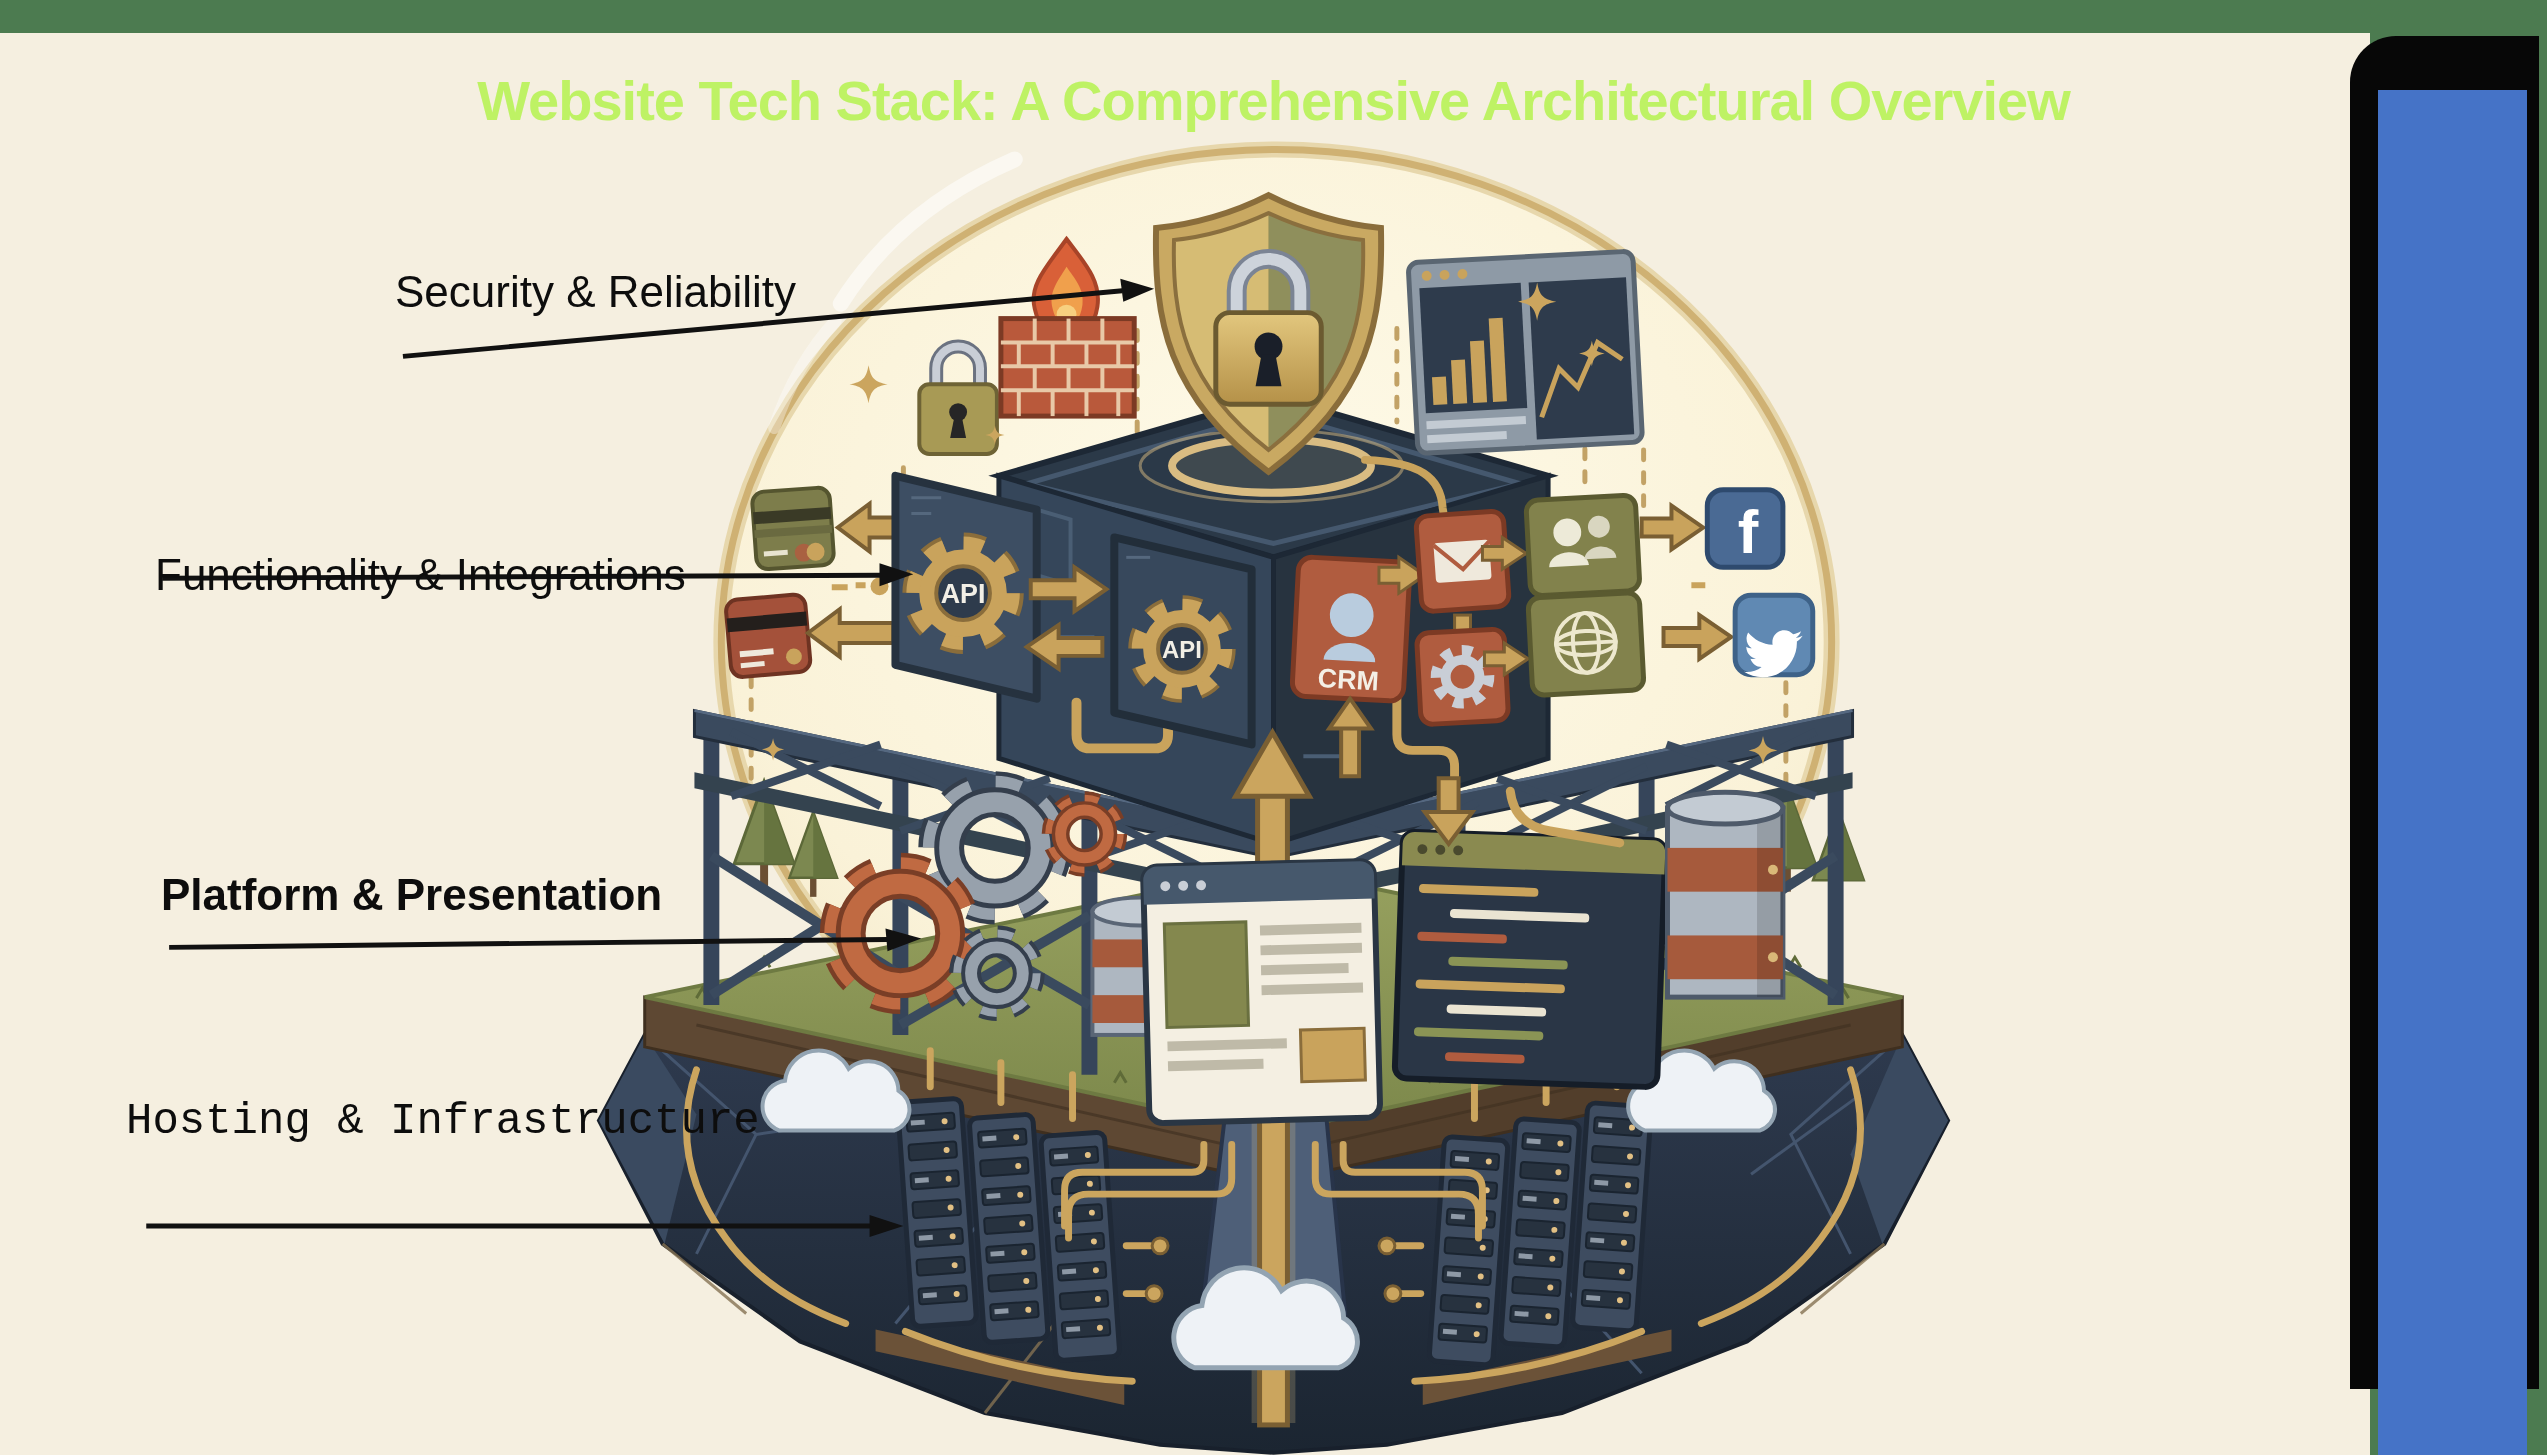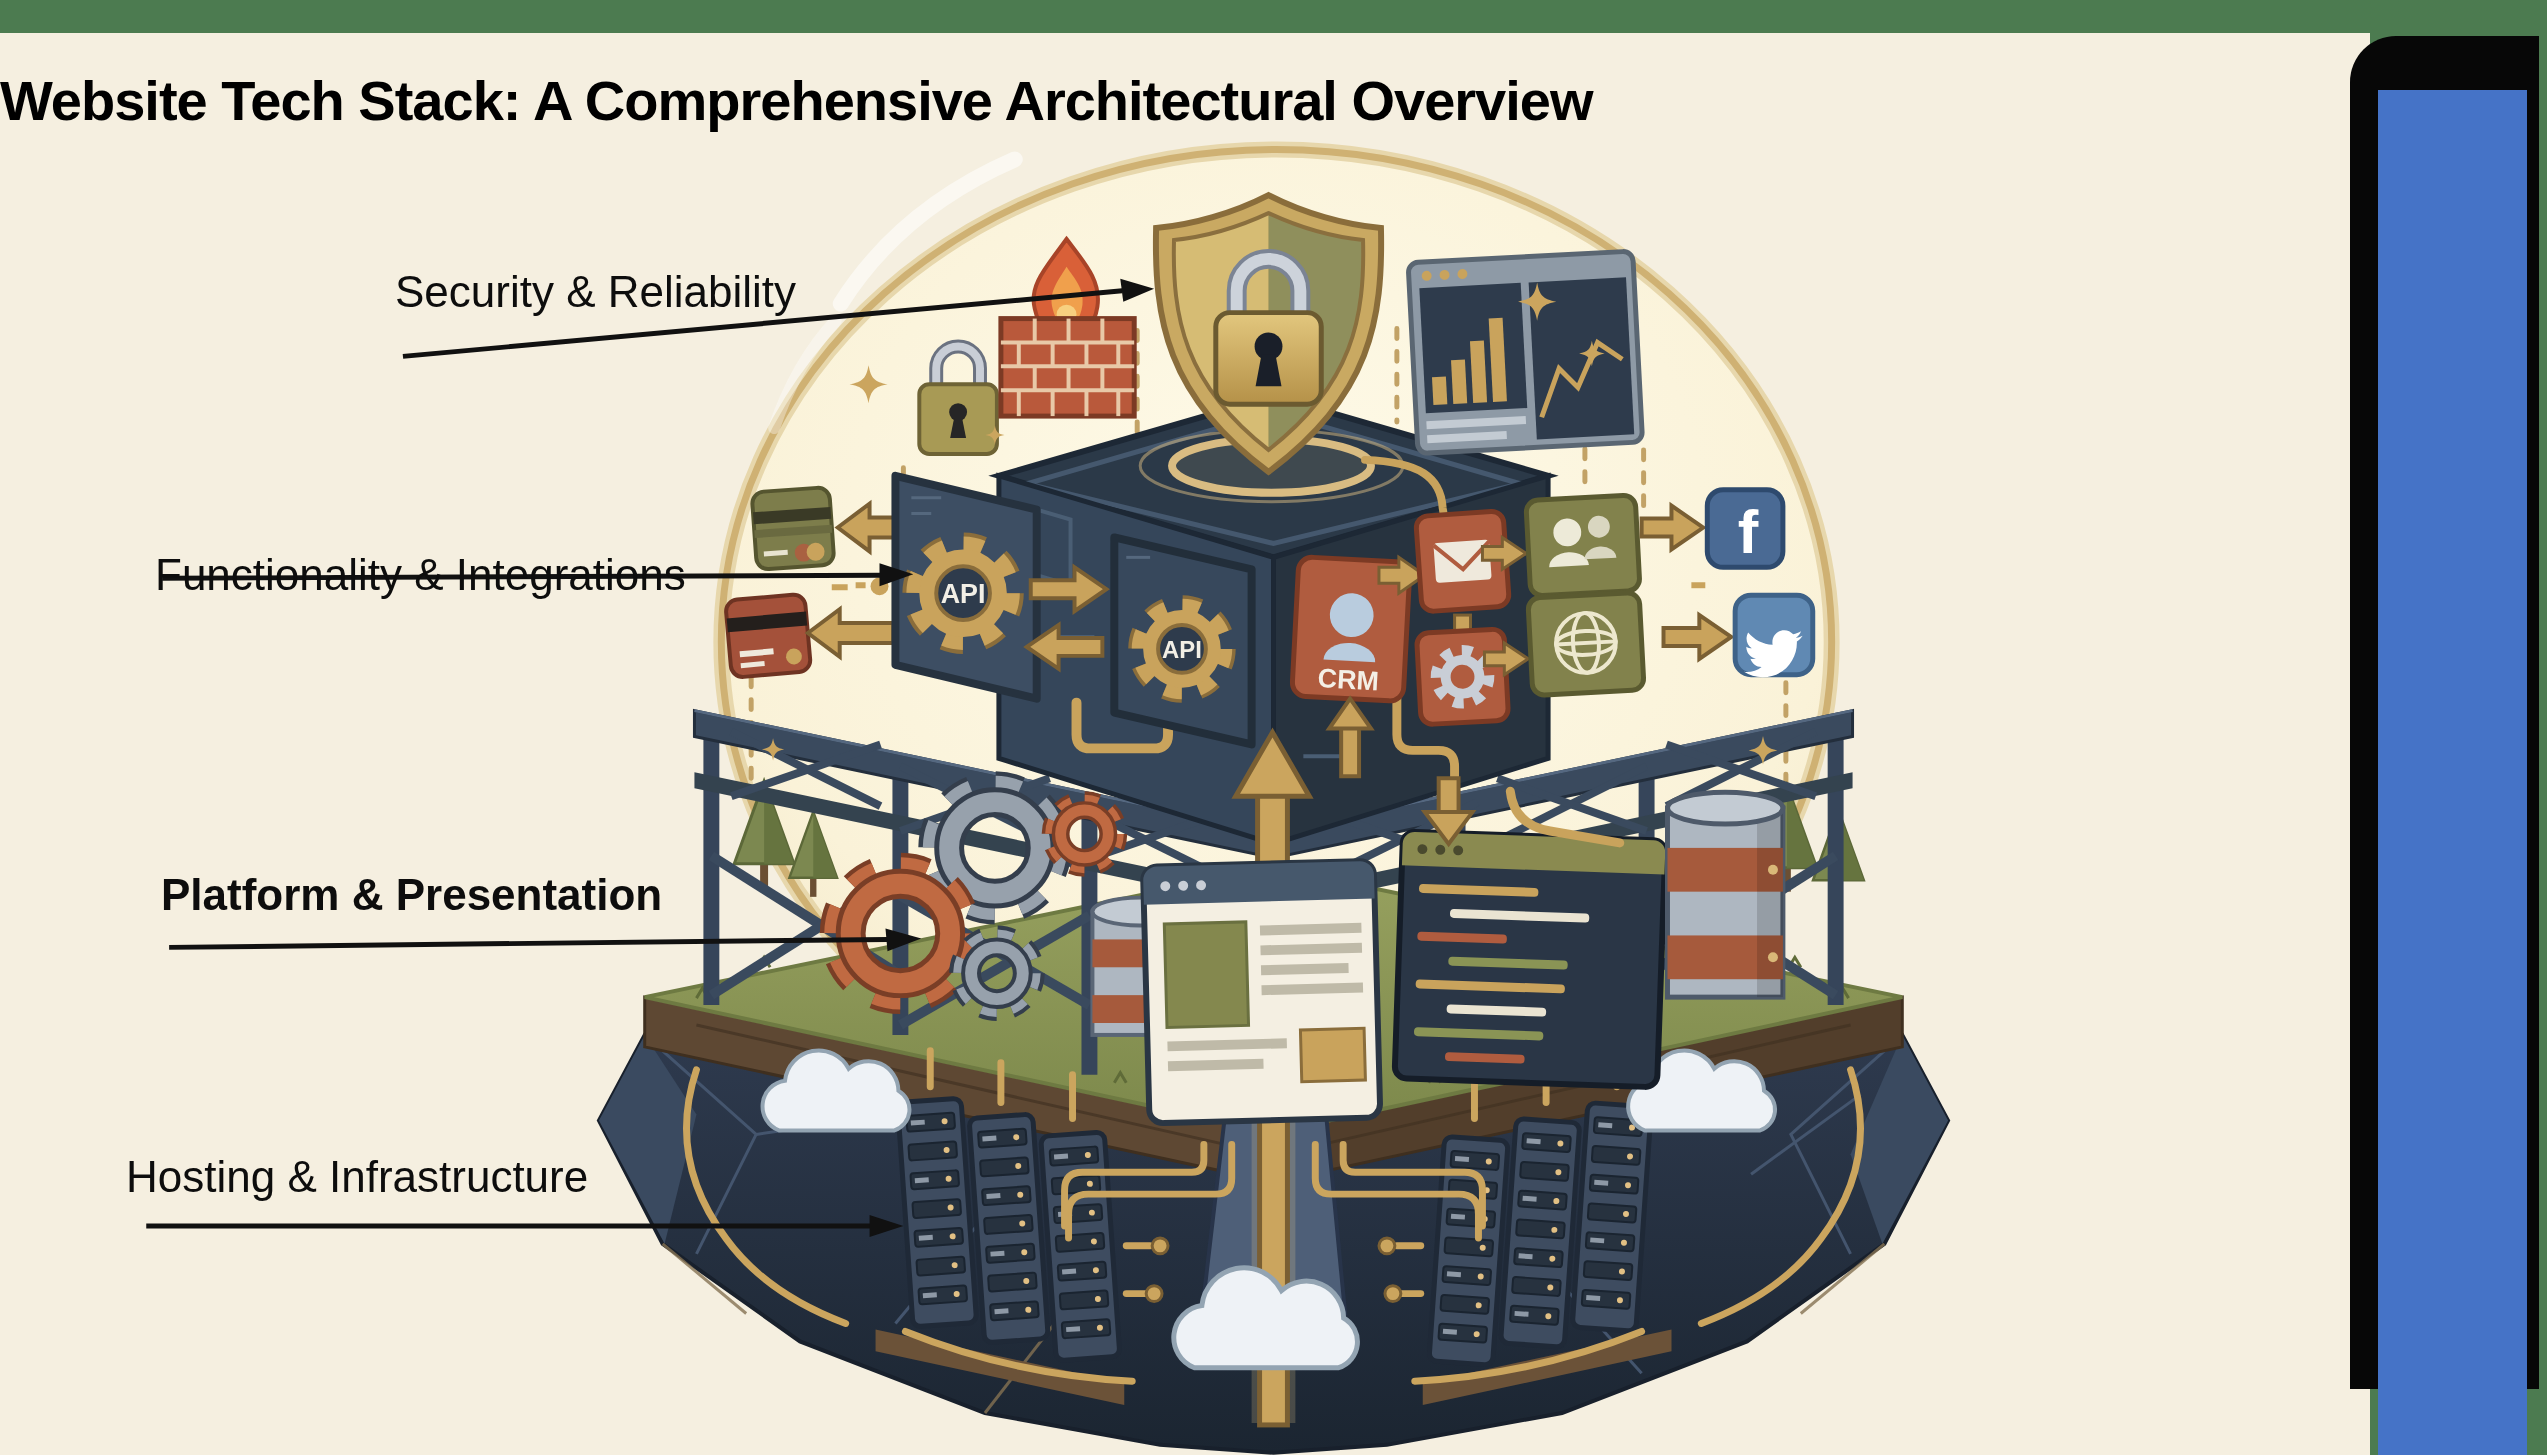--- a/index.html
+++ b/index.html
@@ -1,24 +1,24 @@
 <!DOCTYPE html>
 <html><head>
 <meta charset="utf-8">
 <style>
   html,body{margin:0;padding:0;width:2547px;height:1456px;overflow:hidden;
     font-family:"Liberation Sans", sans-serif;background:#4C7B50;}
   .slide{position:absolute;left:0;top:33px;width:2370px;height:1423px;background:#F5EFE0;}
-  .title{position:absolute;left:0;top:68px;width:2547px;text-align:left;
-    font-size:56px;font-weight:bold;letter-spacing:-1px;color:#000000;}
+  .title{position:absolute;left:0;top:68px;width:2547px;text-align:center;
+    font-size:56px;font-weight:bold;letter-spacing:-1px;color:#bef264;}
   .layer-label{position:absolute;font-size:44px;color:#0d0d0d;white-space:nowrap;margin-top:16px;}
   #lab0{left:395px;top:251px;}
   #lab1{left:155px;top:534px;}
   #lab2{left:161px;top:854px;font-weight:bold;}
-  #lab3{left:126px;top:1136px;}
+  #lab3{left:126px;top:1080px;font-family:Liberation Mono, monospace;}
   .stage{position:absolute;left:0;top:0;width:2547px;height:1456px;}
   .black-frame{position:absolute;left:2350px;top:36px;width:189px;height:1353px;
     background:#070707;border-radius:46px 0 0 0;}
   .blue-bar{position:absolute;left:2378px;top:90px;width:149px;height:1366px;background:#4573C7;}
   .top-strip{position:absolute;left:0;top:0;width:2547px;height:33px;background:#4C7B50;}
 </style>
 </head>
 <body>
 
 <div class="top-strip"></div>

